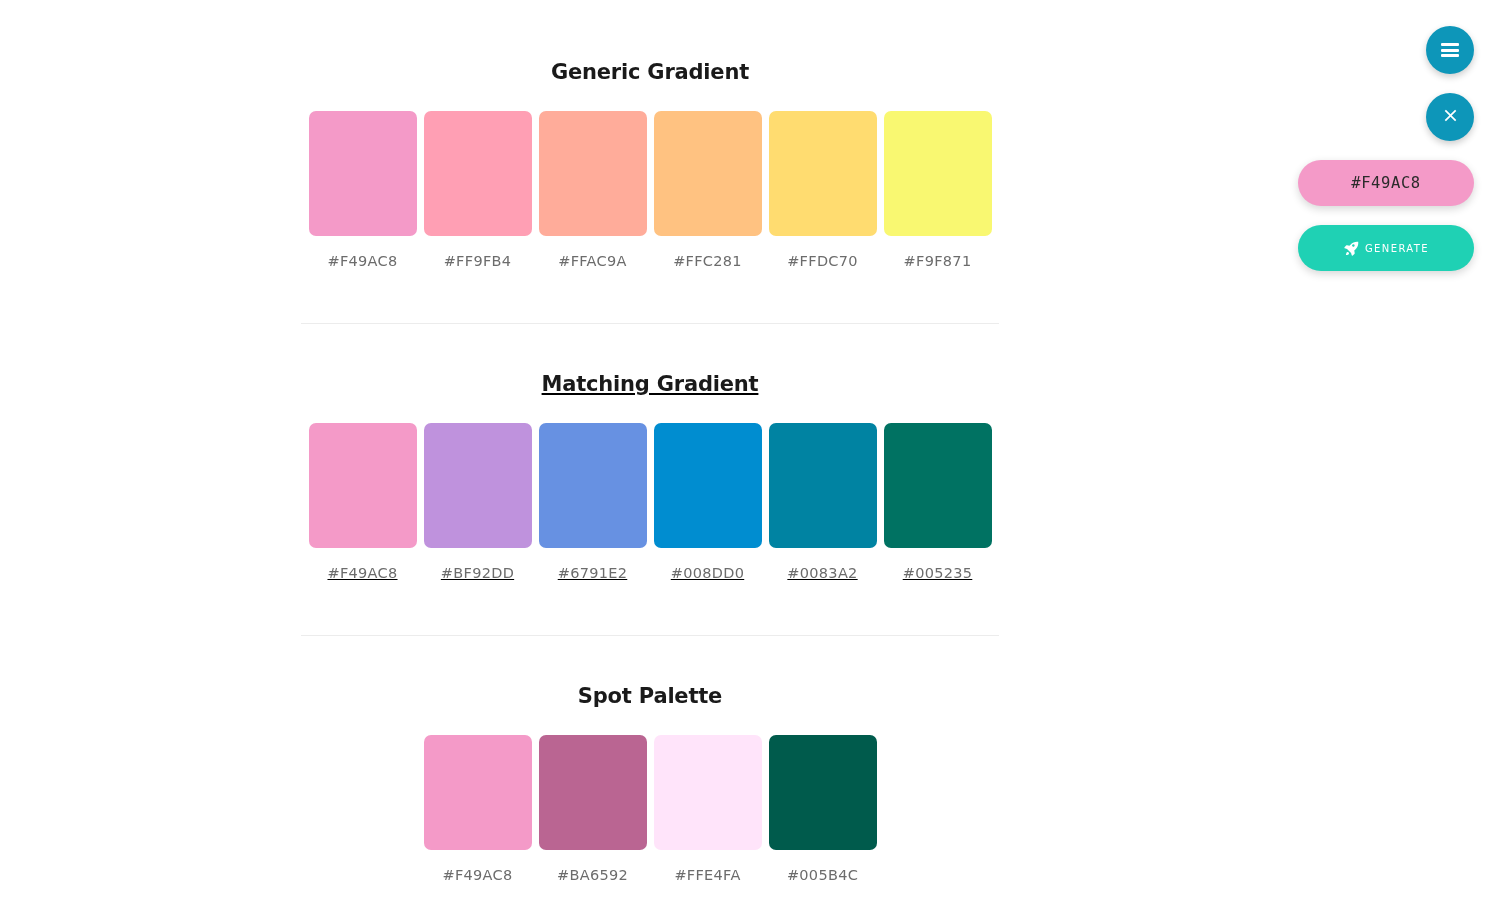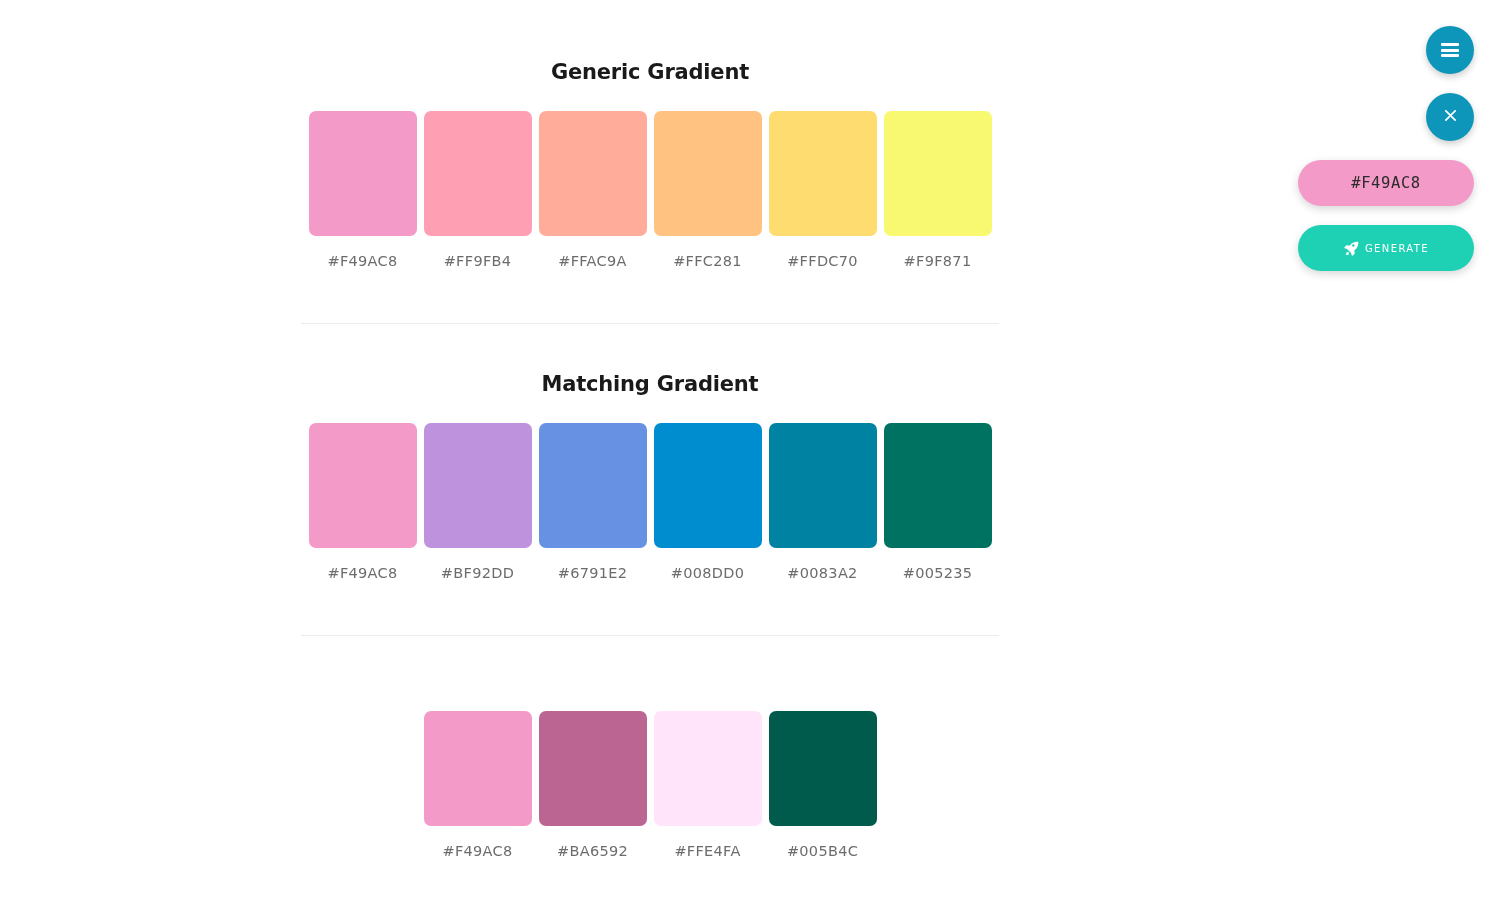--- a/index.html
+++ b/index.html
@@ -77,21 +77,21 @@
 
   
   #sec-generic { padding-top: 60px; }
   #sec-generic .swatch-row { margin-top: 27px; }
   #sec-generic .swatch { width: 108px; height: 125px; }
   #sec-generic .label-row { margin-top: 17px; }
   #sec-generic .swatch-label { width: 108px; }
   #div-1 { margin-top: 54px; }
 
   
-  #sec-matching { padding-top: 48px; }
+  #sec-matching { padding-top: 48px; text-decoration: underline; }
   #sec-matching .swatch-row { margin-top: 27px; }
   #sec-matching .swatch { width: 108px; height: 125px; }
   #sec-matching .label-row { margin-top: 17px; }
   #sec-matching .swatch-label { width: 108px; }
   #div-2 { margin-top: 54px; }
 
   
   #sec-spot { padding-top: 48px; }
   #sec-spot .swatch-row { margin-top: 27px; }
   #sec-spot .swatch { width: 108px; height: 115px; }
@@ -222,20 +222,21 @@
         <div class="swatch-label">#6791E2</div>
         <div class="swatch-label">#008DD0</div>
         <div class="swatch-label">#0083A2</div>
         <div class="swatch-label">#005235</div>
       </div>
     </div>
 
     <div class="divider" id="div-2"></div>
 
     <div class="section" id="sec-spot">
+      <div class="section-title">Spot Palette</div>
       <div class="swatch-row">
         <div class="swatch" style="background: rgb(244, 154, 200);"></div>
         <div class="swatch" style="background: rgb(186, 101, 146);"></div>
         <div class="swatch" style="background: rgb(255, 228, 250);"></div>
         <div class="swatch" style="background: rgb(0, 91, 76);"></div>
       </div>
       <div class="label-row">
         <div class="swatch-label">#F49AC8</div>
         <div class="swatch-label">#BA6592</div>
         <div class="swatch-label">#FFE4FA</div>

